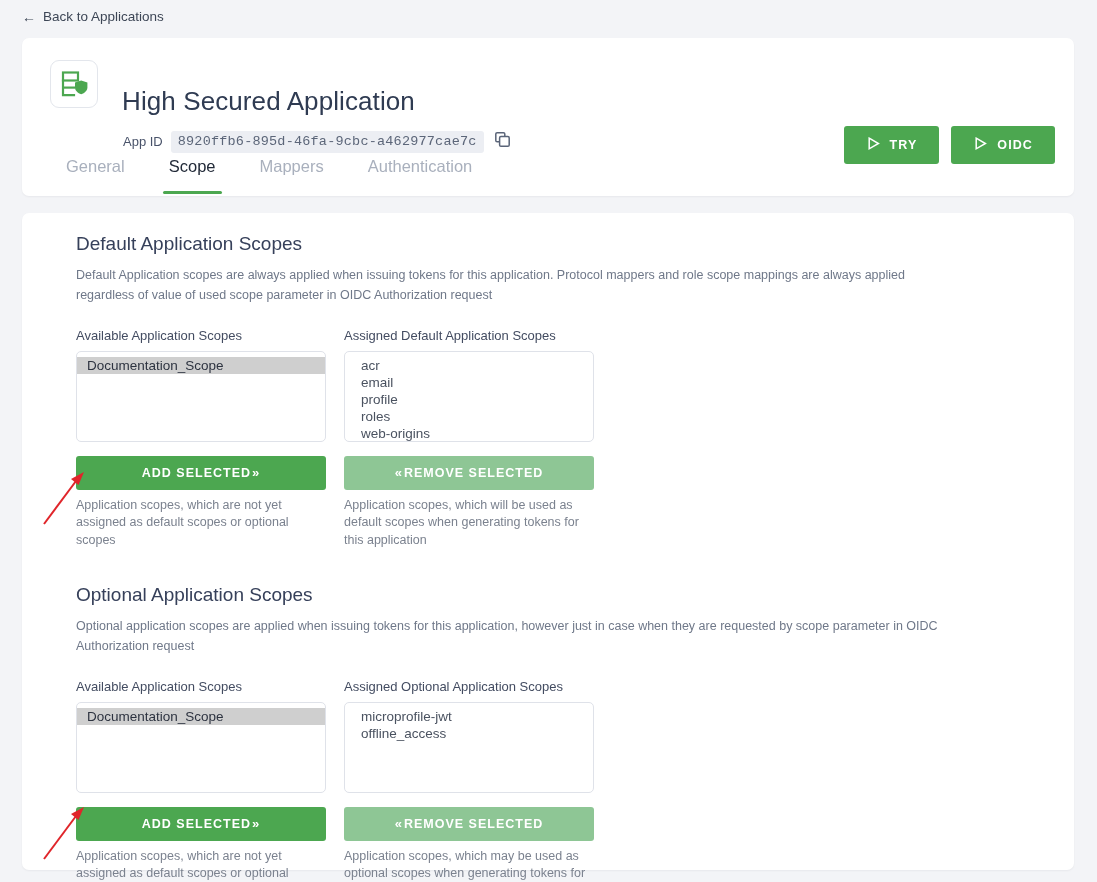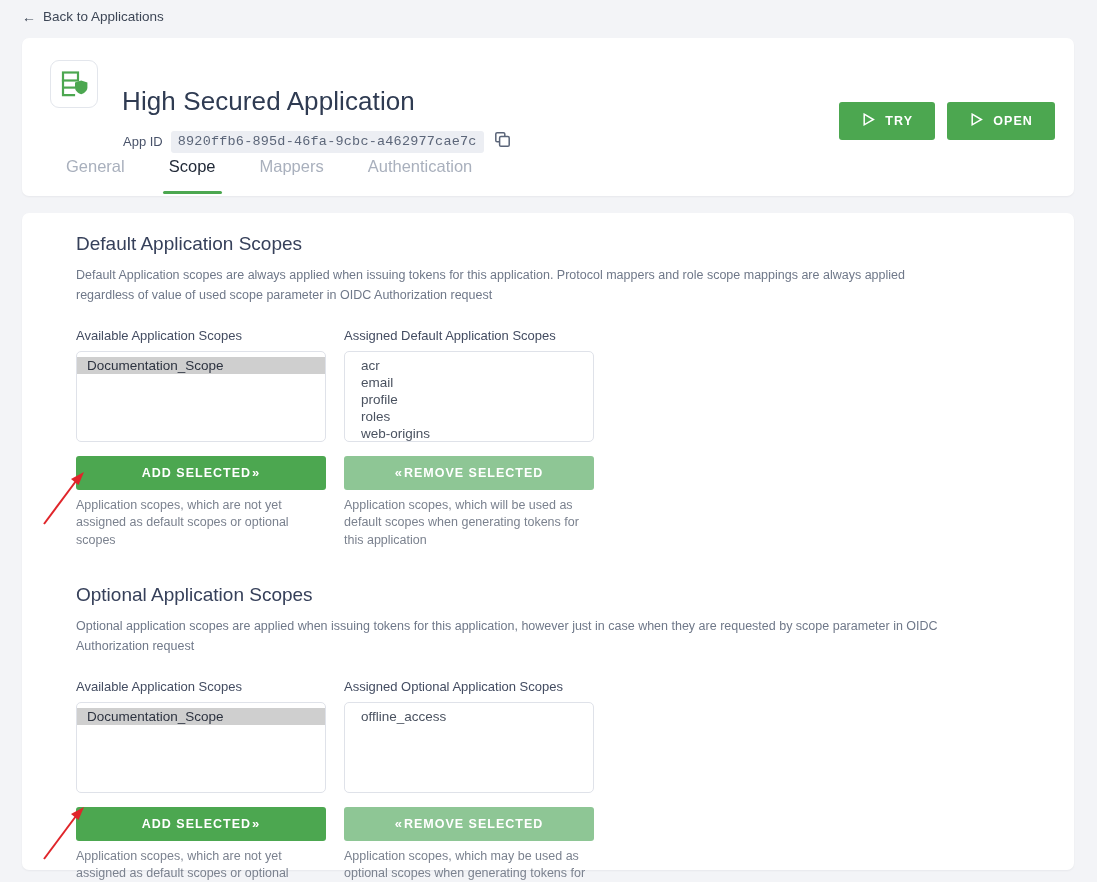--- a/index.html
+++ b/index.html
@@ -58,20 +58,21 @@
   }
   .copy-btn { cursor: pointer; display:block; padding: 2px; }
 
   .hdr-actions { position: absolute; right: 19px; top: 64px; display: flex; gap: 12px; }
   .btn-hdr {
     display: flex; align-items: center; justify-content: center; gap: 9px;
     height: 38px; min-width: 95px; padding: 4px 22px;
     border-radius: 3px; border: 0;
     color: #fff; font-size: 12.5px; font-weight: bold; letter-spacing: 1.1px;
     cursor: pointer;
+    margin-top: 24px;
   }
 
   
   .tabs {
     position: absolute; left: 0; top: 100px; right: 0; height: 58px;
     display: flex; align-items: center; padding-left: 22px; gap: 0;
   }
   .tab {
     position: relative;
     padding: 16px 22px 18px 22px;
@@ -166,21 +167,21 @@
         </svg>
       </span>
       <span>TRY</span>
     </button>
     <button class="btn-hdr" style="background: rgb(76, 167, 80);">
       <span>
         <svg width="15" height="15" viewBox="0 0 15 15" aria-hidden="true">
           <path d="M3.2 2.2 L12.4 7.5 L3.2 12.8 Z" fill="none" stroke="#ffffff" stroke-width="1.5" stroke-linejoin="miter"></path>
         </svg>
       </span>
-      <span>OPEN</span>
+      <span>OIDC</span>
     </button>
   </div>
 
   <div class="tabs">
     <div class="tab">
       <span>General</span>
     </div>
     <div class="tab active">
       <span>Scope</span>
     </div>
@@ -243,20 +244,21 @@
         <button class="btn-transfer" style="background: rgb(76, 167, 80);">
           <span>ADD SELECTED</span>
           <span class="chev">»</span>
         </button>
         <div class="helper">Application scopes, which are not yet assigned as default scopes or optional scopes</div>
       </div>
 
       <div class="col">
         <div class="col-label">Assigned Optional Application Scopes</div>
         <div class="listbox assigned">
+          <div class="list-item">microprofile-jwt</div>
           <div class="list-item">offline_access</div>
         </div>
         <button class="btn-transfer disabled" style="background: rgb(142, 198, 149);">
           <span class="chev">«</span>
           <span>REMOVE SELECTED</span>
         </button>
         <div class="helper">Application scopes, which may be used as optional scopes when generating tokens for this application</div>
       </div>
     </div>
   </div>

